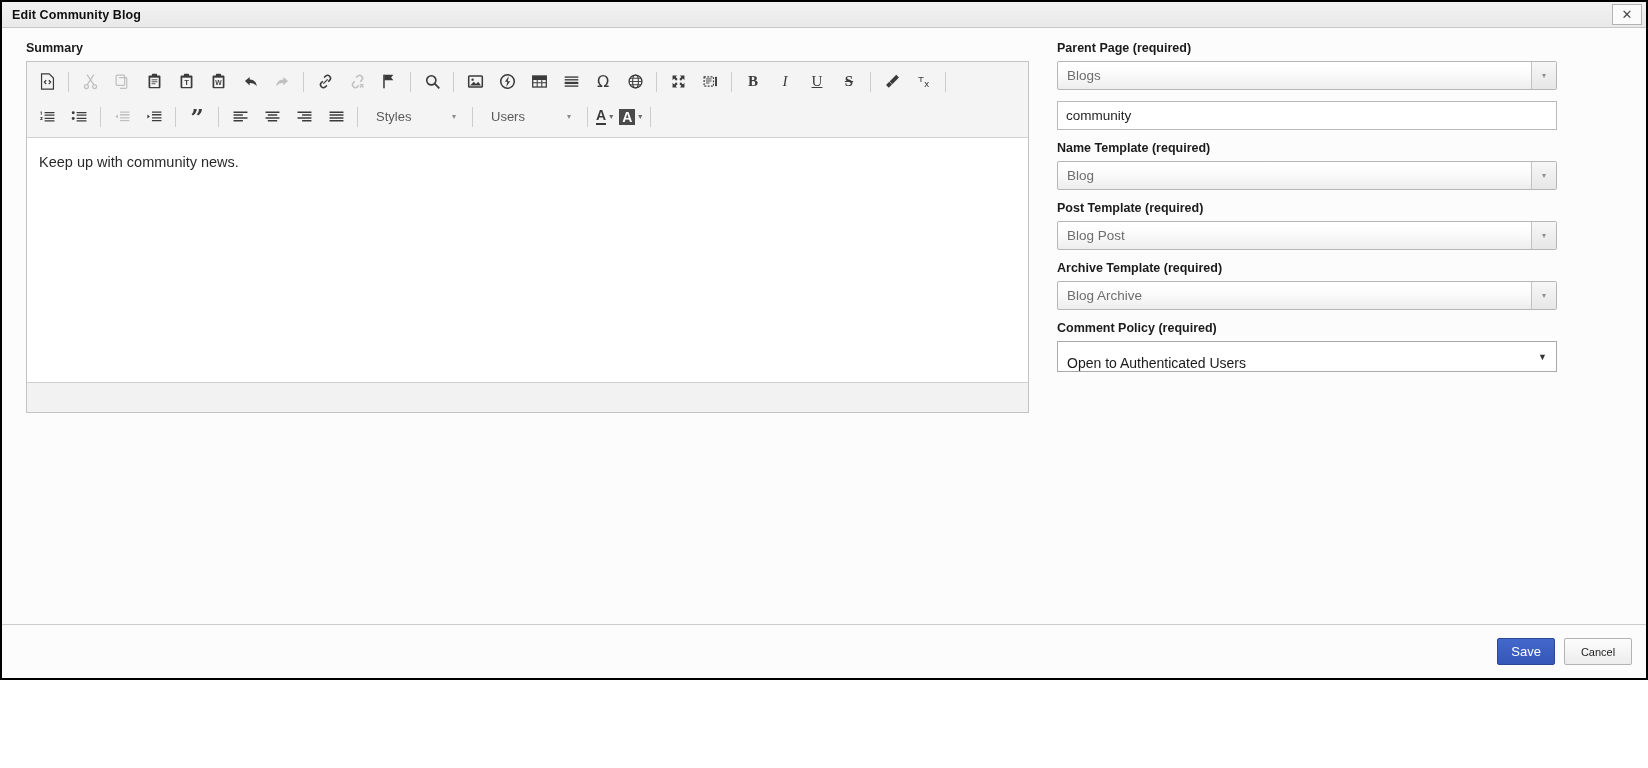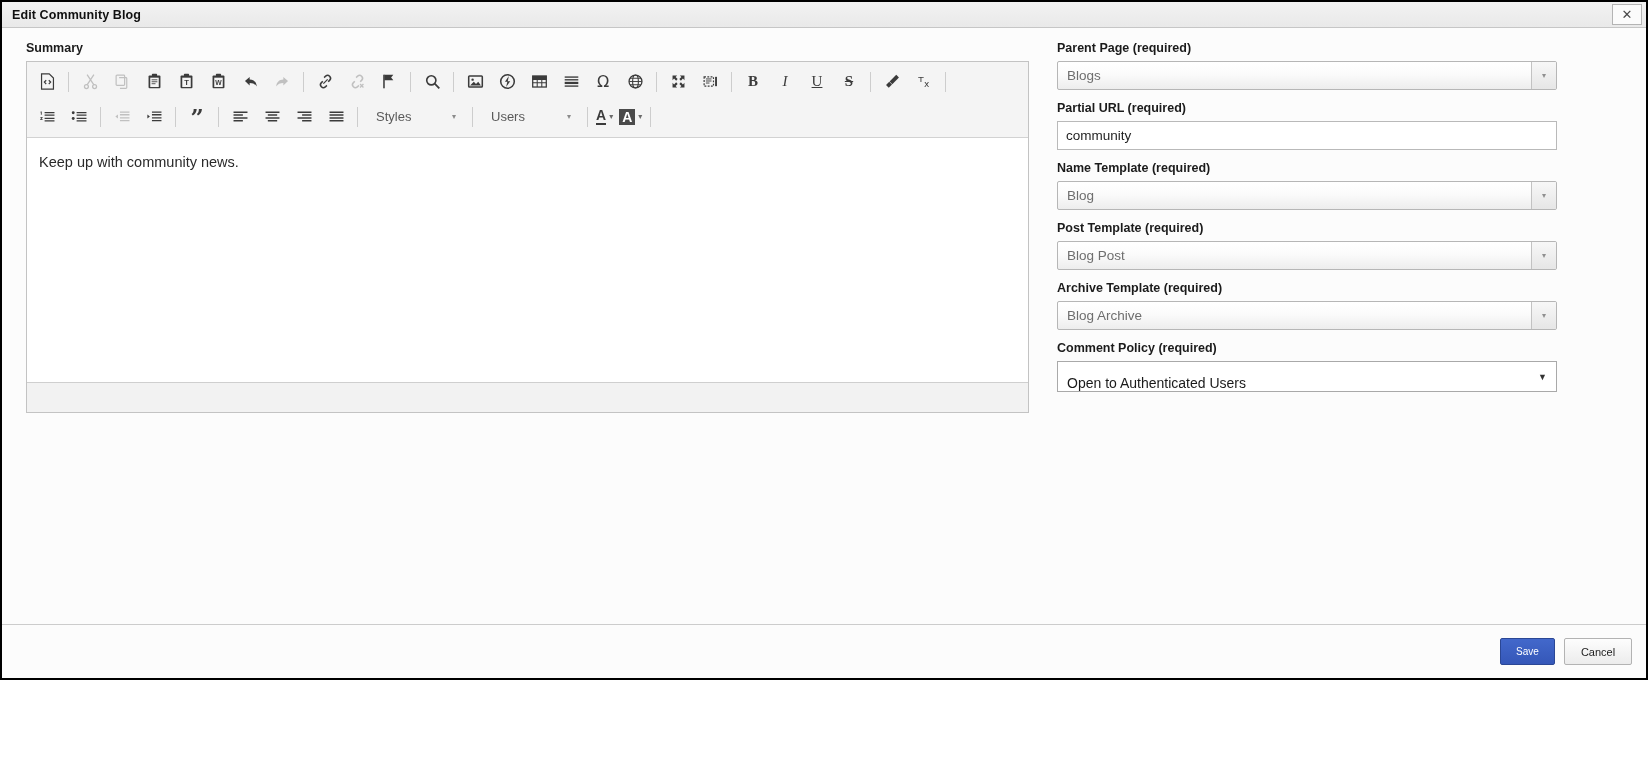--- a/index.html
+++ b/index.html
@@ -219,21 +219,21 @@
     justify-content: flex-end;
     padding-right: 14px;
     gap: 9px;
   }
   .btn-primary {
     min-width: 55px; height: 27px;
     background: linear-gradient(to bottom, #4268cb 0%, #3557b8 100%);
     border: 1px solid #2b4795;
     border-radius: 2px;
     color: #ffffff;
-    font-size: 10px;
+    font-size: 13px;
     font-family: "Liberation Sans", sans-serif;
     display: flex; align-items: center; justify-content: center;
     padding: 2px 13px;
     cursor: pointer;
   }
   .btn-default {
     min-width: 68px; height: 27px;
     background: linear-gradient(to bottom, #fdfdfd 0%, #ececec 100%);
     border: 1px solid #b3b3b3;
     border-radius: 2px;
@@ -510,21 +510,21 @@
     </div>
 
     <div class="col-right" id="right-col">
         <div class="field-block">
           <div class="field-label">Parent Page (required)</div>
           <div class="select-disabled">
             <span>Blogs</span>
             <span class="arrow-box">▾</span>
           </div>
         </div>
-        <div class="field-block"><div class="field-label">Partial URL (required)</div><input type="text" class="text-input" value="community" style=""></div>
+        <div class="field-block"><input type="text" class="text-input" value="community" style=""></div>
         <div class="field-block">
           <div class="field-label">Name Template (required)</div>
           <div class="select-disabled">
             <span>Blog</span>
             <span class="arrow-box">▾</span>
           </div>
         </div>
         <div class="field-block">
           <div class="field-label">Post Template (required)</div>
           <div class="select-disabled">

